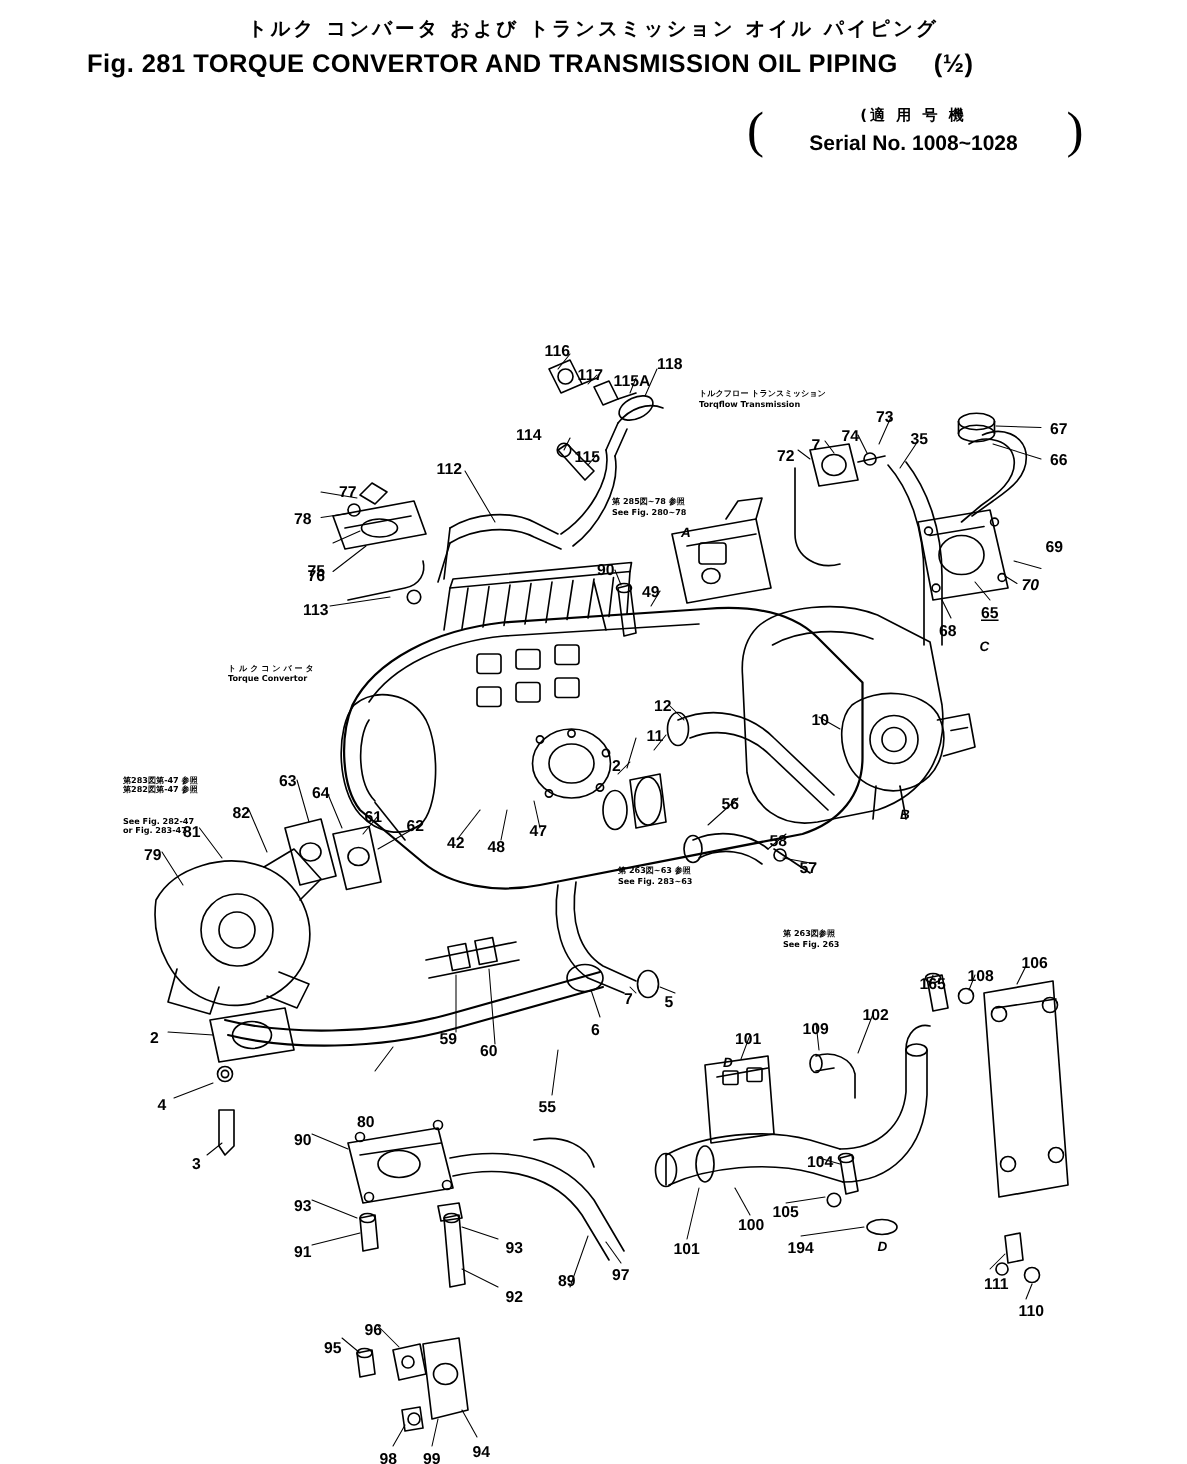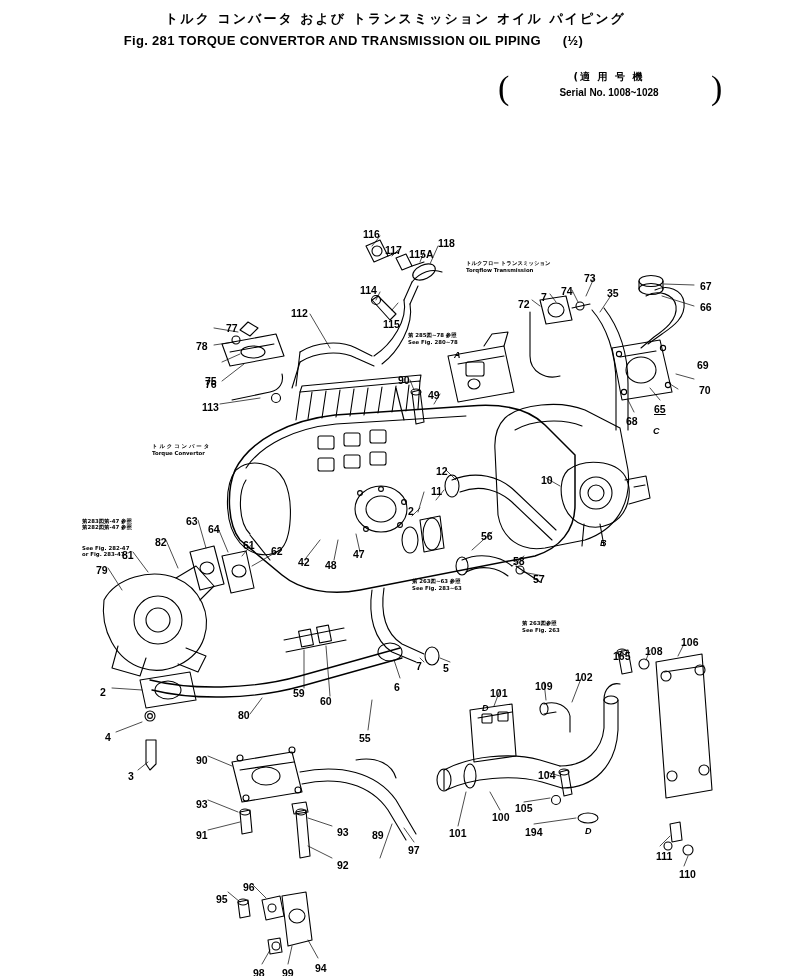--- a/index.html
+++ b/index.html
@@ -16,32 +16,32 @@
   
   .jp-title{
     position:absolute;left:0;top:10px;width:791px;
     text-align:center;
     font-size:13px;font-weight:bold;letter-spacing:2px;
     font-family:"DejaVu Sans", sans-serif;
   }
   .en-title{
     position:absolute;left:0;top:33px;width:707px;
     text-align:center;
-    font-size:13px;font-weight:bold;letter-spacing:0.3px;
+    font-size:17px;font-weight:bold;letter-spacing:0.3px;
   }
   .serial-box{
     position:absolute;left:484px;top:70px;width:250px;
     text-align:center;
   }
   .serial-jp{
     font-size:10px;font-weight:bold;letter-spacing:2px;
     font-family:"DejaVu Sans", sans-serif;
   }
   .serial-en{
-    font-size:10px;font-weight:bold;margin-top:3px;
+    font-size:14px;font-weight:bold;margin-top:3px;
   }
   .paren{
     position:absolute;font-size:34px;font-weight:300;line-height:1;
     font-family:"Liberation Serif", serif;
   }
 
   
   .cal{
     position:absolute;
     font-size:10.5px;
@@ -425,35 +425,35 @@
   <div class="letter" style="left:600px;top:538px;">B</div>
   <div class="letter" style="left:653px;top:426px;">C</div>
   <div class="letter" style="left:482px;top:703px;">D</div>
   <div class="letter" style="left:585px;top:826px;">D</div>
 
   <div id="callout-layer">
       <div class="cal" style="left: 363px; top: 229px;">116</div>
       <div class="cal" style="left: 385px; top: 245px;">117</div>
       <div class="cal" style="left: 409px; top: 249px;">115A</div>
       <div class="cal" style="left: 438px; top: 238px;">118</div>
-      <div class="cal" style="left: 360px; top: 285px;">114</div>
-      <div class="cal" style="left: 383px; top: 300px; margin-top: 19px;">115</div>
+      <div class="cal" style="left: 344px; top: 285px;">114</div>
+      <div class="cal" style="left: 383px; top: 300px;">115</div>
       <div class="cal" style="left: 291px; top: 308px;">112</div>
       <div class="cal" style="left: 584px; top: 273px;">73</div>
       <div class="cal" style="left: 518px; top: 299px;">72</div>
       <div class="cal" style="left: 541px; top: 292px;">7</div>
       <div class="cal" style="left: 561px; top: 286px;">74</div>
       <div class="cal" style="left: 607px; top: 288px;">35</div>
       <div class="cal" style="left: 700px; top: 281px;">67</div>
       <div class="cal" style="left: 700px; top: 302px;">66</div>
       <div class="cal" style="left: 212px; top: 323px; margin-left: 14px;">77</div>
       <div class="cal" style="left: 196px; top: 341px;">78</div>
       <div class="cal" style="left: 205px; top: 360px; margin-top: 16px;">75</div>
       <div class="cal" style="left: 205px; top: 379px;">76</div>
-      <div class="cal" style="left: 699px; top: 385px;">70</div>
+      <div class="cal" style="left: 681px; top: 385px; font-style: italic;">70</div>
       <div class="cal" style="left: 697px; top: 360px;">69</div>
       <div class="cal" style="left: 654px; top: 404px; text-decoration: underline;">65</div>
       <div class="cal" style="left: 626px; top: 416px;">68</div>
       <div class="cal" style="left: 202px; top: 402px;">113</div>
       <div class="cal" style="left: 398px; top: 375px;">90</div>
       <div class="cal" style="left: 428px; top: 390px;">49</div>
       <div class="cal" style="left: 436px; top: 466px;">12</div>
       <div class="cal" style="left: 541px; top: 475px;">10</div>
       <div class="cal" style="left: 408px; top: 506px;">2</div>
       <div class="cal" style="left: 431px; top: 486px;">11</div>
@@ -469,21 +469,21 @@
       <div class="cal" style="left: 155px; top: 537px;">82</div>
       <div class="cal" style="left: 96px; top: 565px;">79</div>
       <div class="cal" style="left: 513px; top: 556px;">58</div>
       <div class="cal" style="left: 533px; top: 574px;">57</div>
       <div class="cal" style="left: 293px; top: 688px;">59</div>
       <div class="cal" style="left: 320px; top: 696px;">60</div>
       <div class="cal" style="left: 394px; top: 682px;">6</div>
       <div class="cal" style="left: 416px; top: 661px;">7</div>
       <div class="cal" style="left: 443px; top: 663px;">5</div>
       <div class="cal" style="left: 100px; top: 687px;">2</div>
-      <div class="cal" style="left: 238px; top: 710px;">80</div>
+      <div class="cal" style="left: 238px; top: 743px;">80</div>
       <div class="cal" style="left: 359px; top: 733px;">55</div>
       <div class="cal" style="left: 105px; top: 732px;">4</div>
       <div class="cal" style="left: 128px; top: 771px;">3</div>
       <div class="cal" style="left: 681px; top: 637px;">106</div>
       <div class="cal" style="left: 645px; top: 646px;">108</div>
       <div class="cal" style="left: 613px; top: 651px;">165</div>
       <div class="cal" style="left: 575px; top: 672px;">102</div>
       <div class="cal" style="left: 535px; top: 681px;">109</div>
       <div class="cal" style="left: 490px; top: 688px;">101</div>
       <div class="cal" style="left: 538px; top: 770px;">104</div>
@@ -491,21 +491,21 @@
       <div class="cal" style="left: 492px; top: 812px;">100</div>
       <div class="cal" style="left: 449px; top: 828px;">101</div>
       <div class="cal" style="left: 525px; top: 827px;">194</div>
       <div class="cal" style="left: 656px; top: 851px;">111</div>
       <div class="cal" style="left: 679px; top: 869px;">110</div>
       <div class="cal" style="left: 196px; top: 755px;">90</div>
       <div class="cal" style="left: 196px; top: 799px;">93</div>
       <div class="cal" style="left: 196px; top: 830px;">91</div>
       <div class="cal" style="left: 337px; top: 827px;">93</div>
       <div class="cal" style="left: 337px; top: 860px;">92</div>
-      <div class="cal" style="left: 372px; top: 830px;">89</div>
+      <div class="cal" style="left: 372px; top: 849px;">89</div>
       <div class="cal" style="left: 408px; top: 845px;">97</div>
       <div class="cal" style="left: 216px; top: 894px;">95</div>
       <div class="cal" style="left: 243px; top: 882px;">96</div>
       <div class="cal" style="left: 253px; top: 968px;">98</div>
       <div class="cal" style="left: 282px; top: 968px;">99</div>
       <div class="cal" style="left: 315px; top: 963px;">94</div>
     </div>
 
 </div>
 

